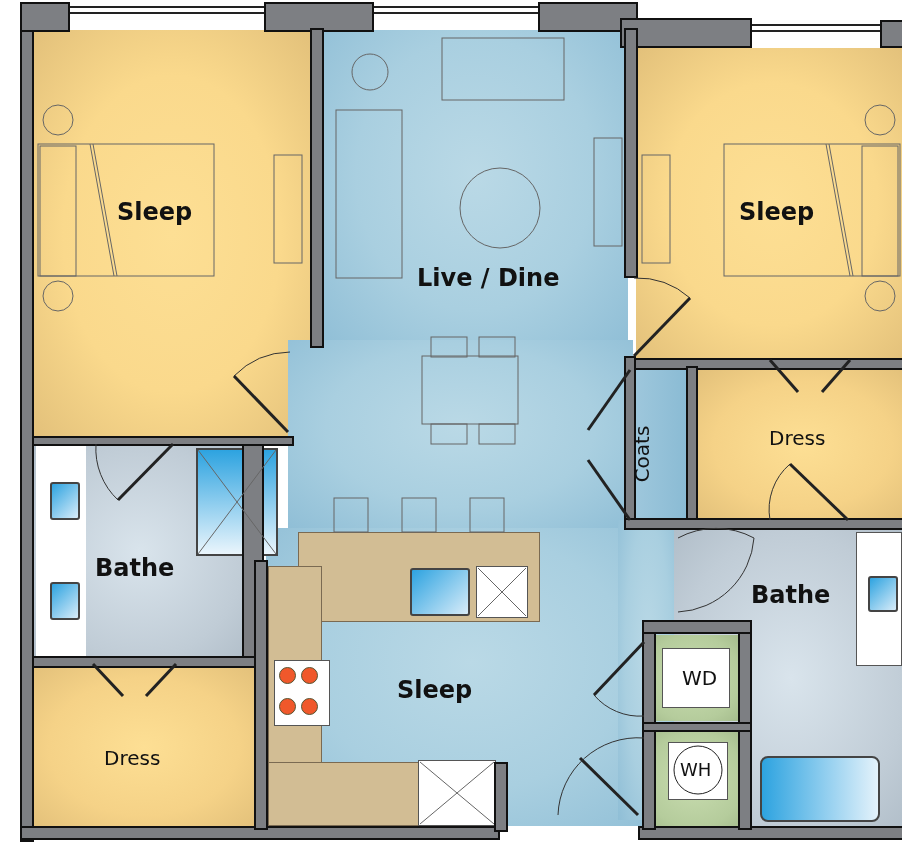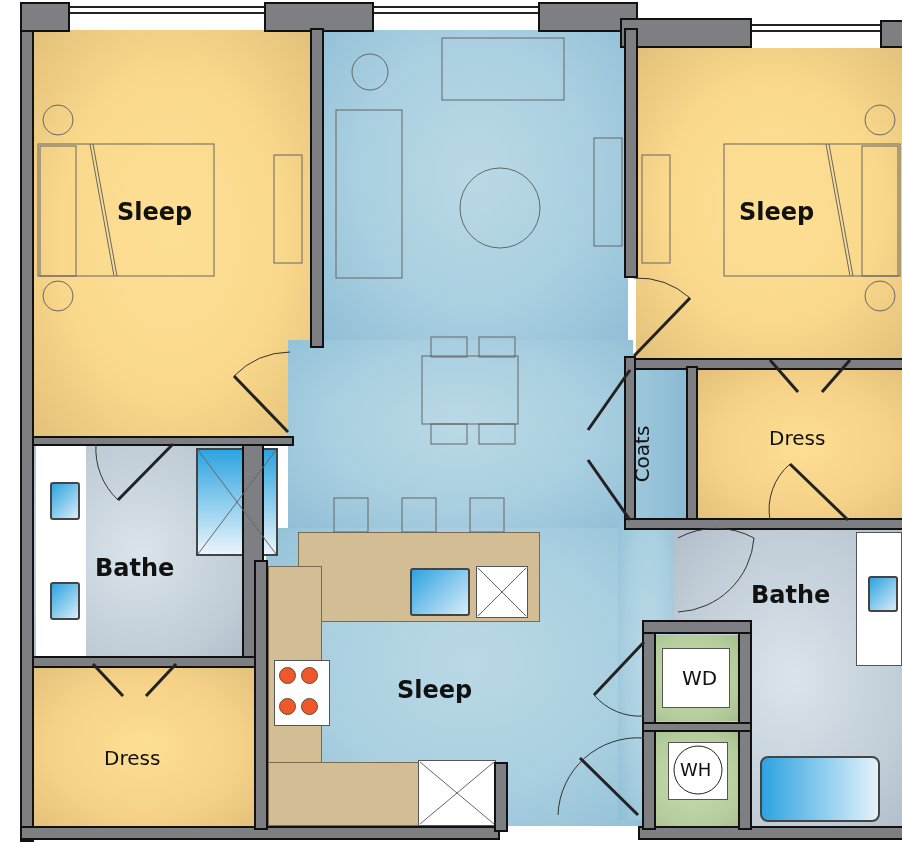--- a/index.html
+++ b/index.html
@@ -163,20 +163,21 @@
   </svg>
 
   <div class="door" style="left:214px;top:352px;width:60px;height:84px;"></div>
   <div class="door" style="left:616px;top:278px;width:60px;height:80px;"></div>
   <div class="door" style="left:568px;top:370px;width:46px;height:150px;"></div>
   <div class="door" style="left:656px;top:532px;width:80px;height:84px;"></div>
   <div class="door" style="left:574px;top:640px;width:54px;height:80px;"></div>
   <div class="door" style="left:540px;top:736px;width:86px;height:90px;"></div>
 
   <div class="label lg" style="left:99px;top:198px;">Sleep</div>
+  <div class="label lg" style="left:399px;top:264px;">Live / Dine</div>
   <div class="label lg" style="left:721px;top:198px;">Sleep</div>
   <div class="label md" style="left:596px;top:442px;transform:rotate(-90deg);font-weight:normal;">Coats</div>
   <div class="label md" style="left:751px;top:426px;font-weight:normal;">Dress</div>
   <div class="label lg" style="left:77px;top:554px;">Bathe</div>
   <div class="label lg" style="left:733px;top:581px;">Bathe</div>
   <div class="label md" style="left:86px;top:746px;font-weight:normal;">Dress</div>
   <div class="label lg" style="left:379px;top:676px;">Sleep</div>
   <div class="label md" style="left:664px;top:666px;font-weight:normal;">WD</div>
   <div class="label md" style="left:662px;top:759px;font-weight:normal;font-size:18px;">WH</div>
 </div>

